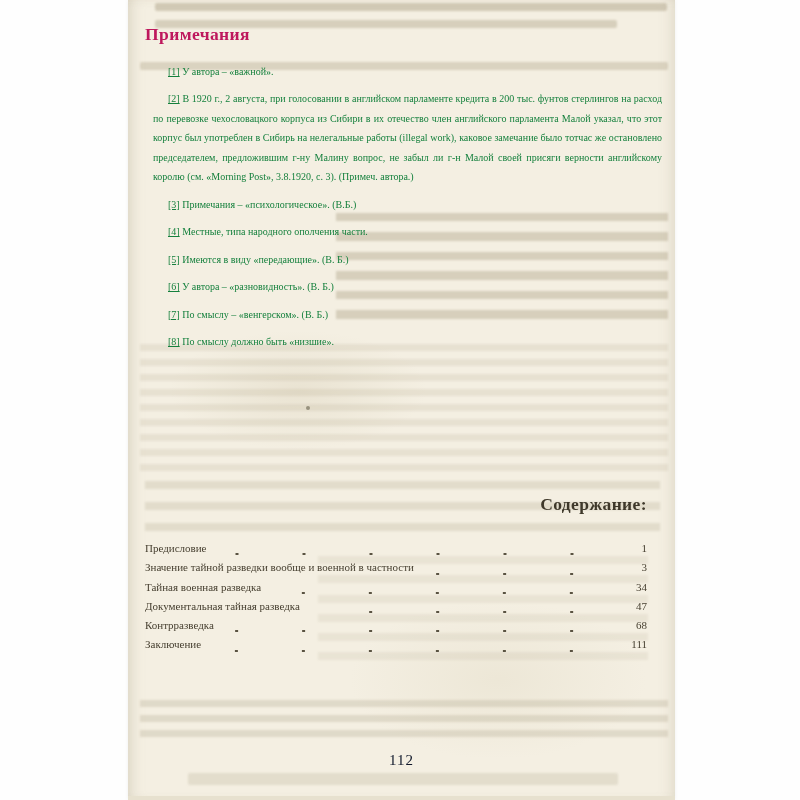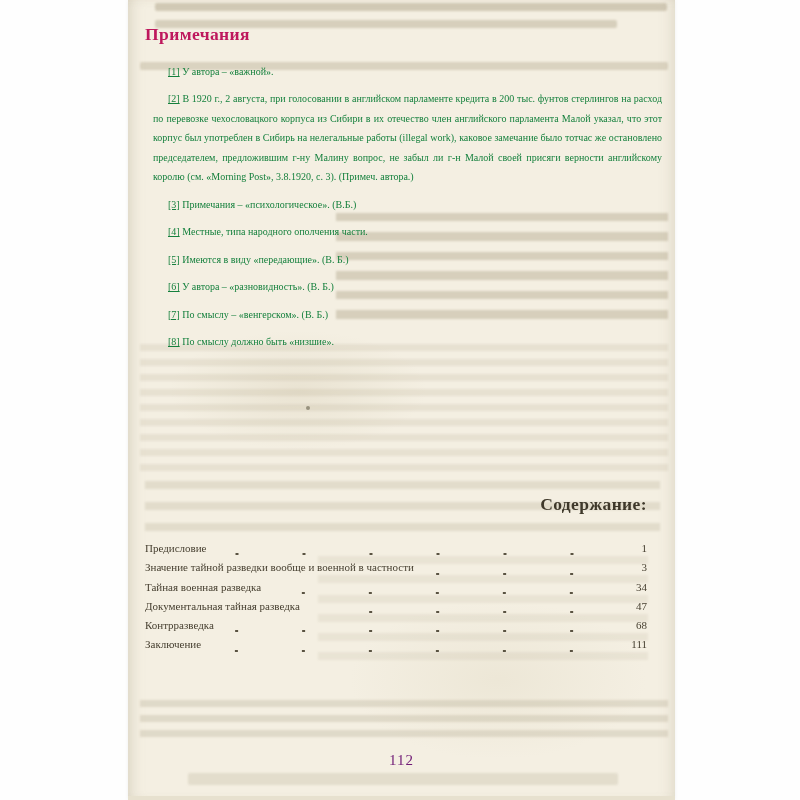--- a/index.html
+++ b/index.html
@@ -83,21 +83,21 @@
     margin:0 8px 0 7px;
     background-image:radial-gradient(circle, #5a5342 1.25px, rgba(0,0,0,0) 1.35px);
     background-size:67px 6px;
     background-repeat:repeat-x;
     background-position:right 4px bottom 4px;
   }
   .toc-page{flex:0 0 30px;text-align:right;}
   
   .folio{
     position:absolute;top:752px;left:0;width:100%;
-    text-align:center;font-size:15px;color:#701a75;letter-spacing:1px;
+    text-align:center;font-size:15px;color:#0f172a;letter-spacing:1px;
   }
 </style>
 </head>
 <body>
 
 <div class="scan">
   <div class="page">
 
     <div class="blotch b1"></div>
     <div class="blotch b2"></div>

